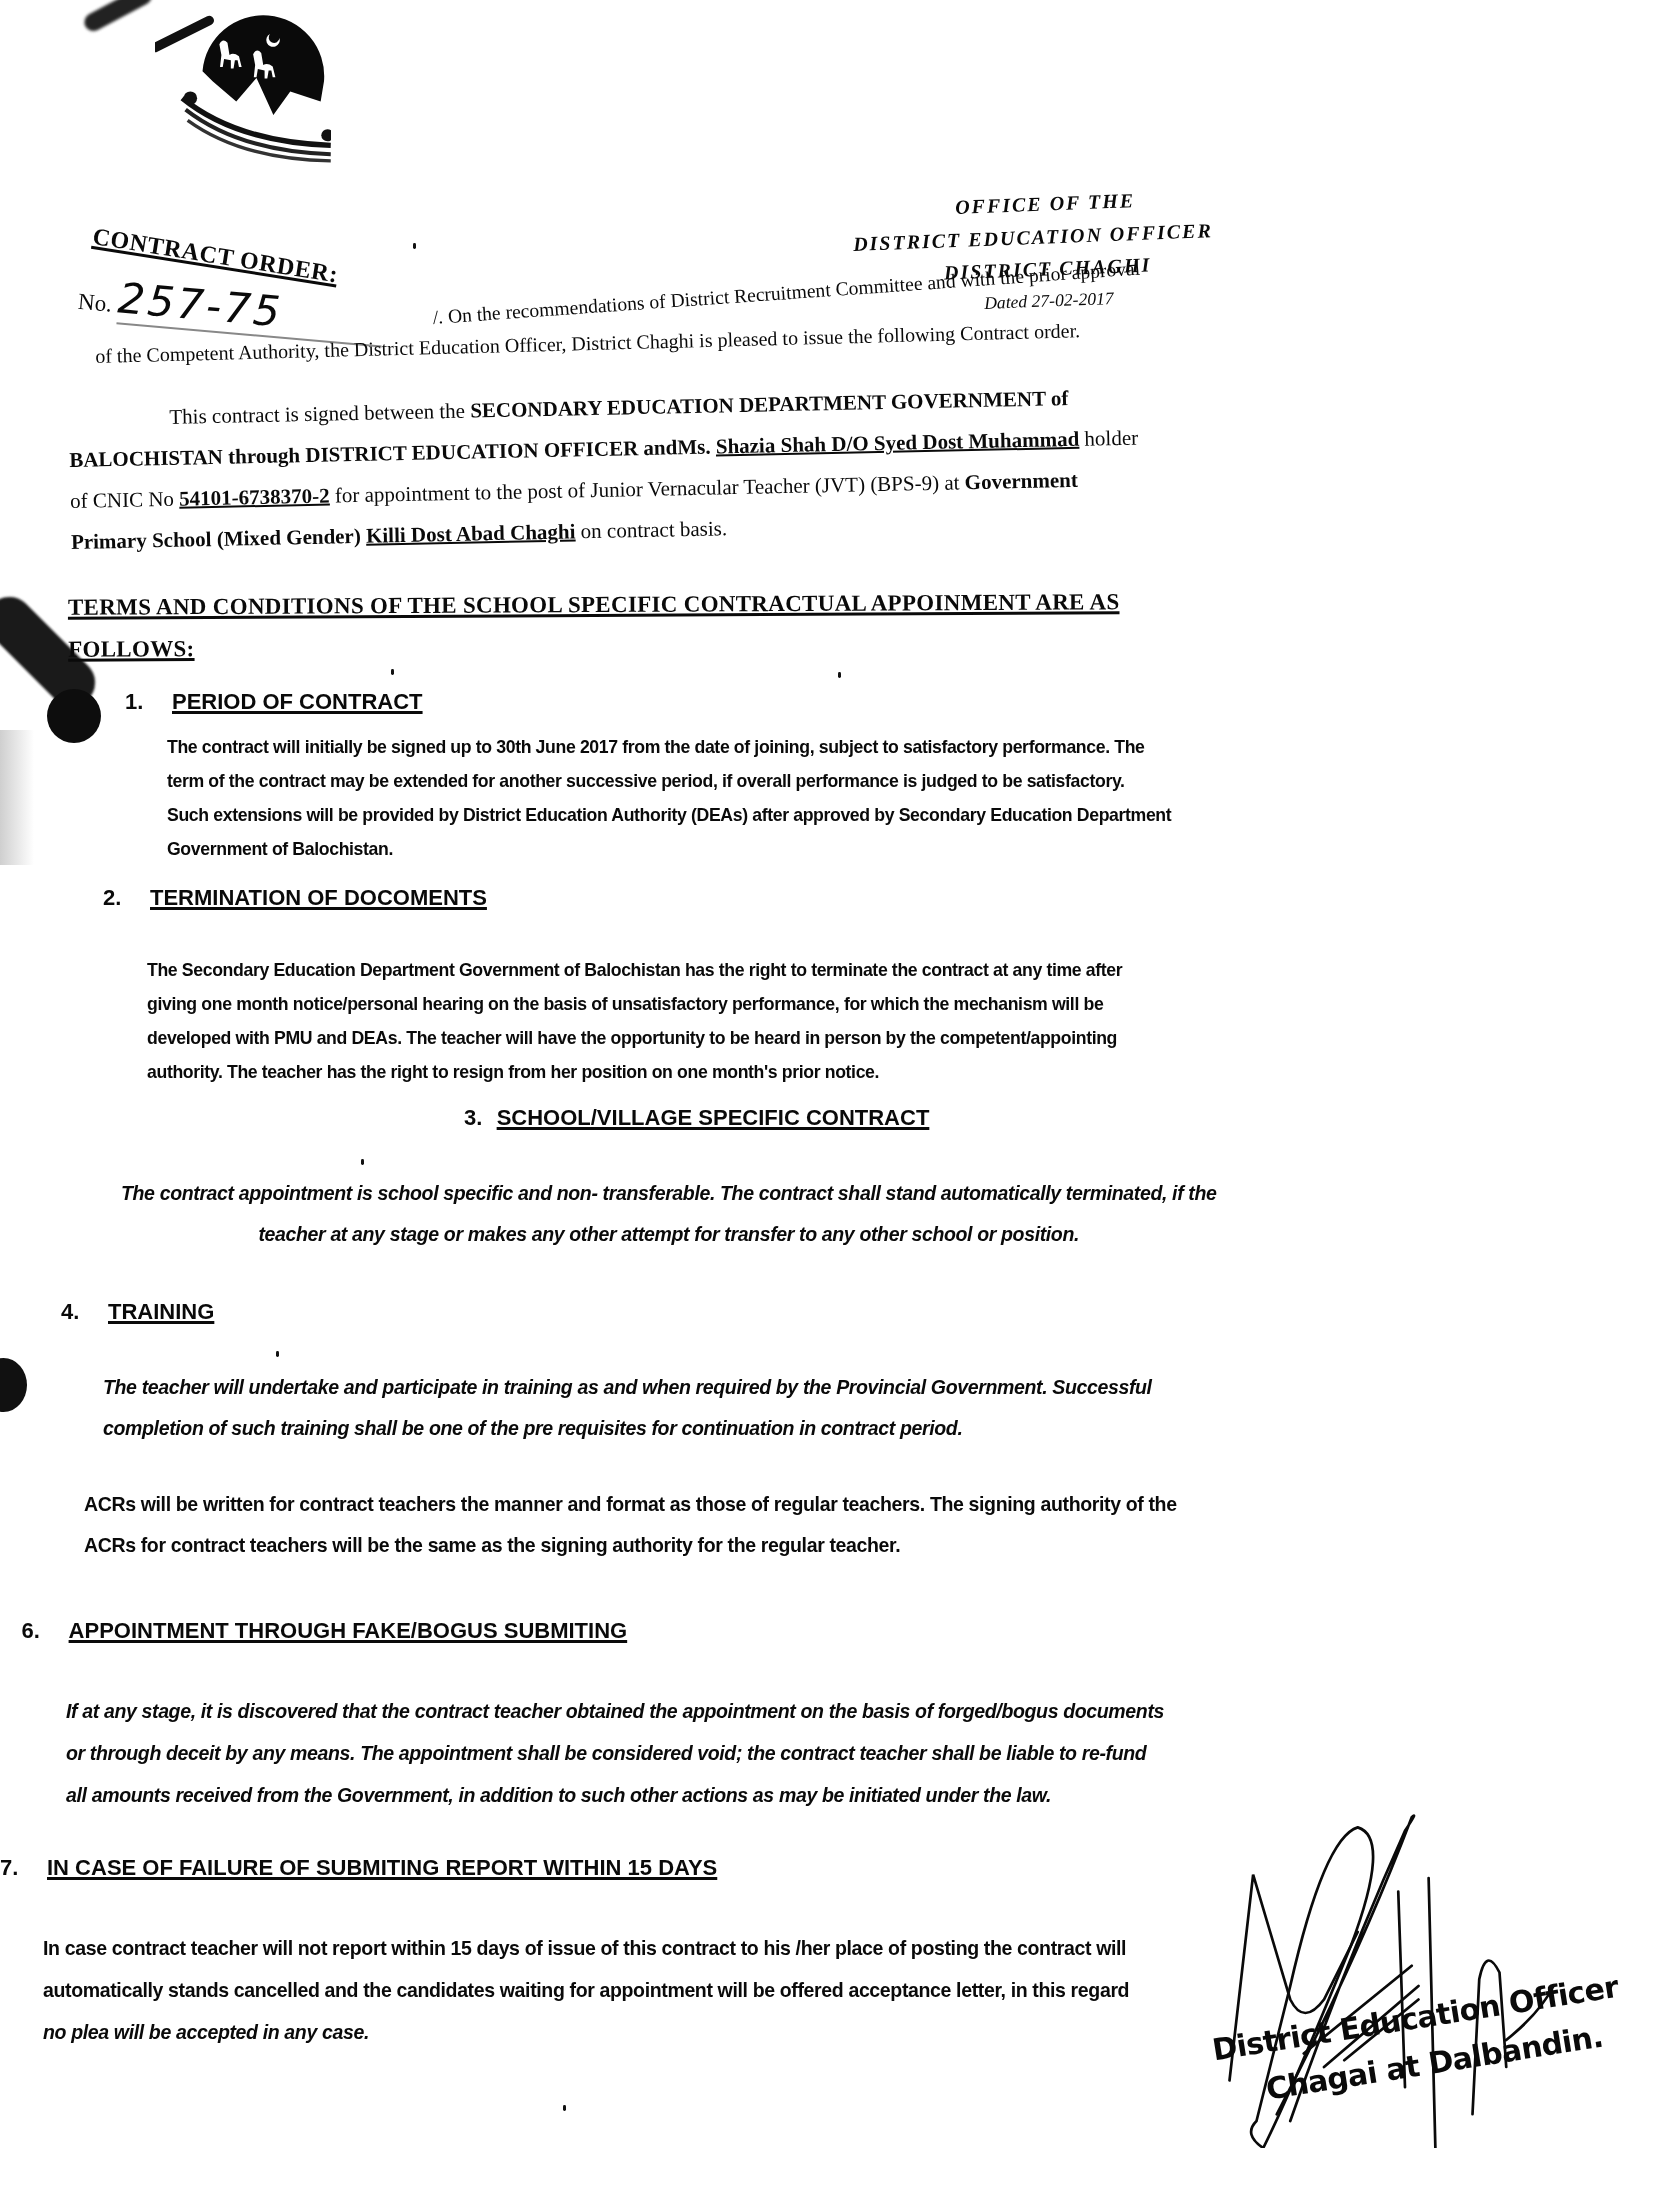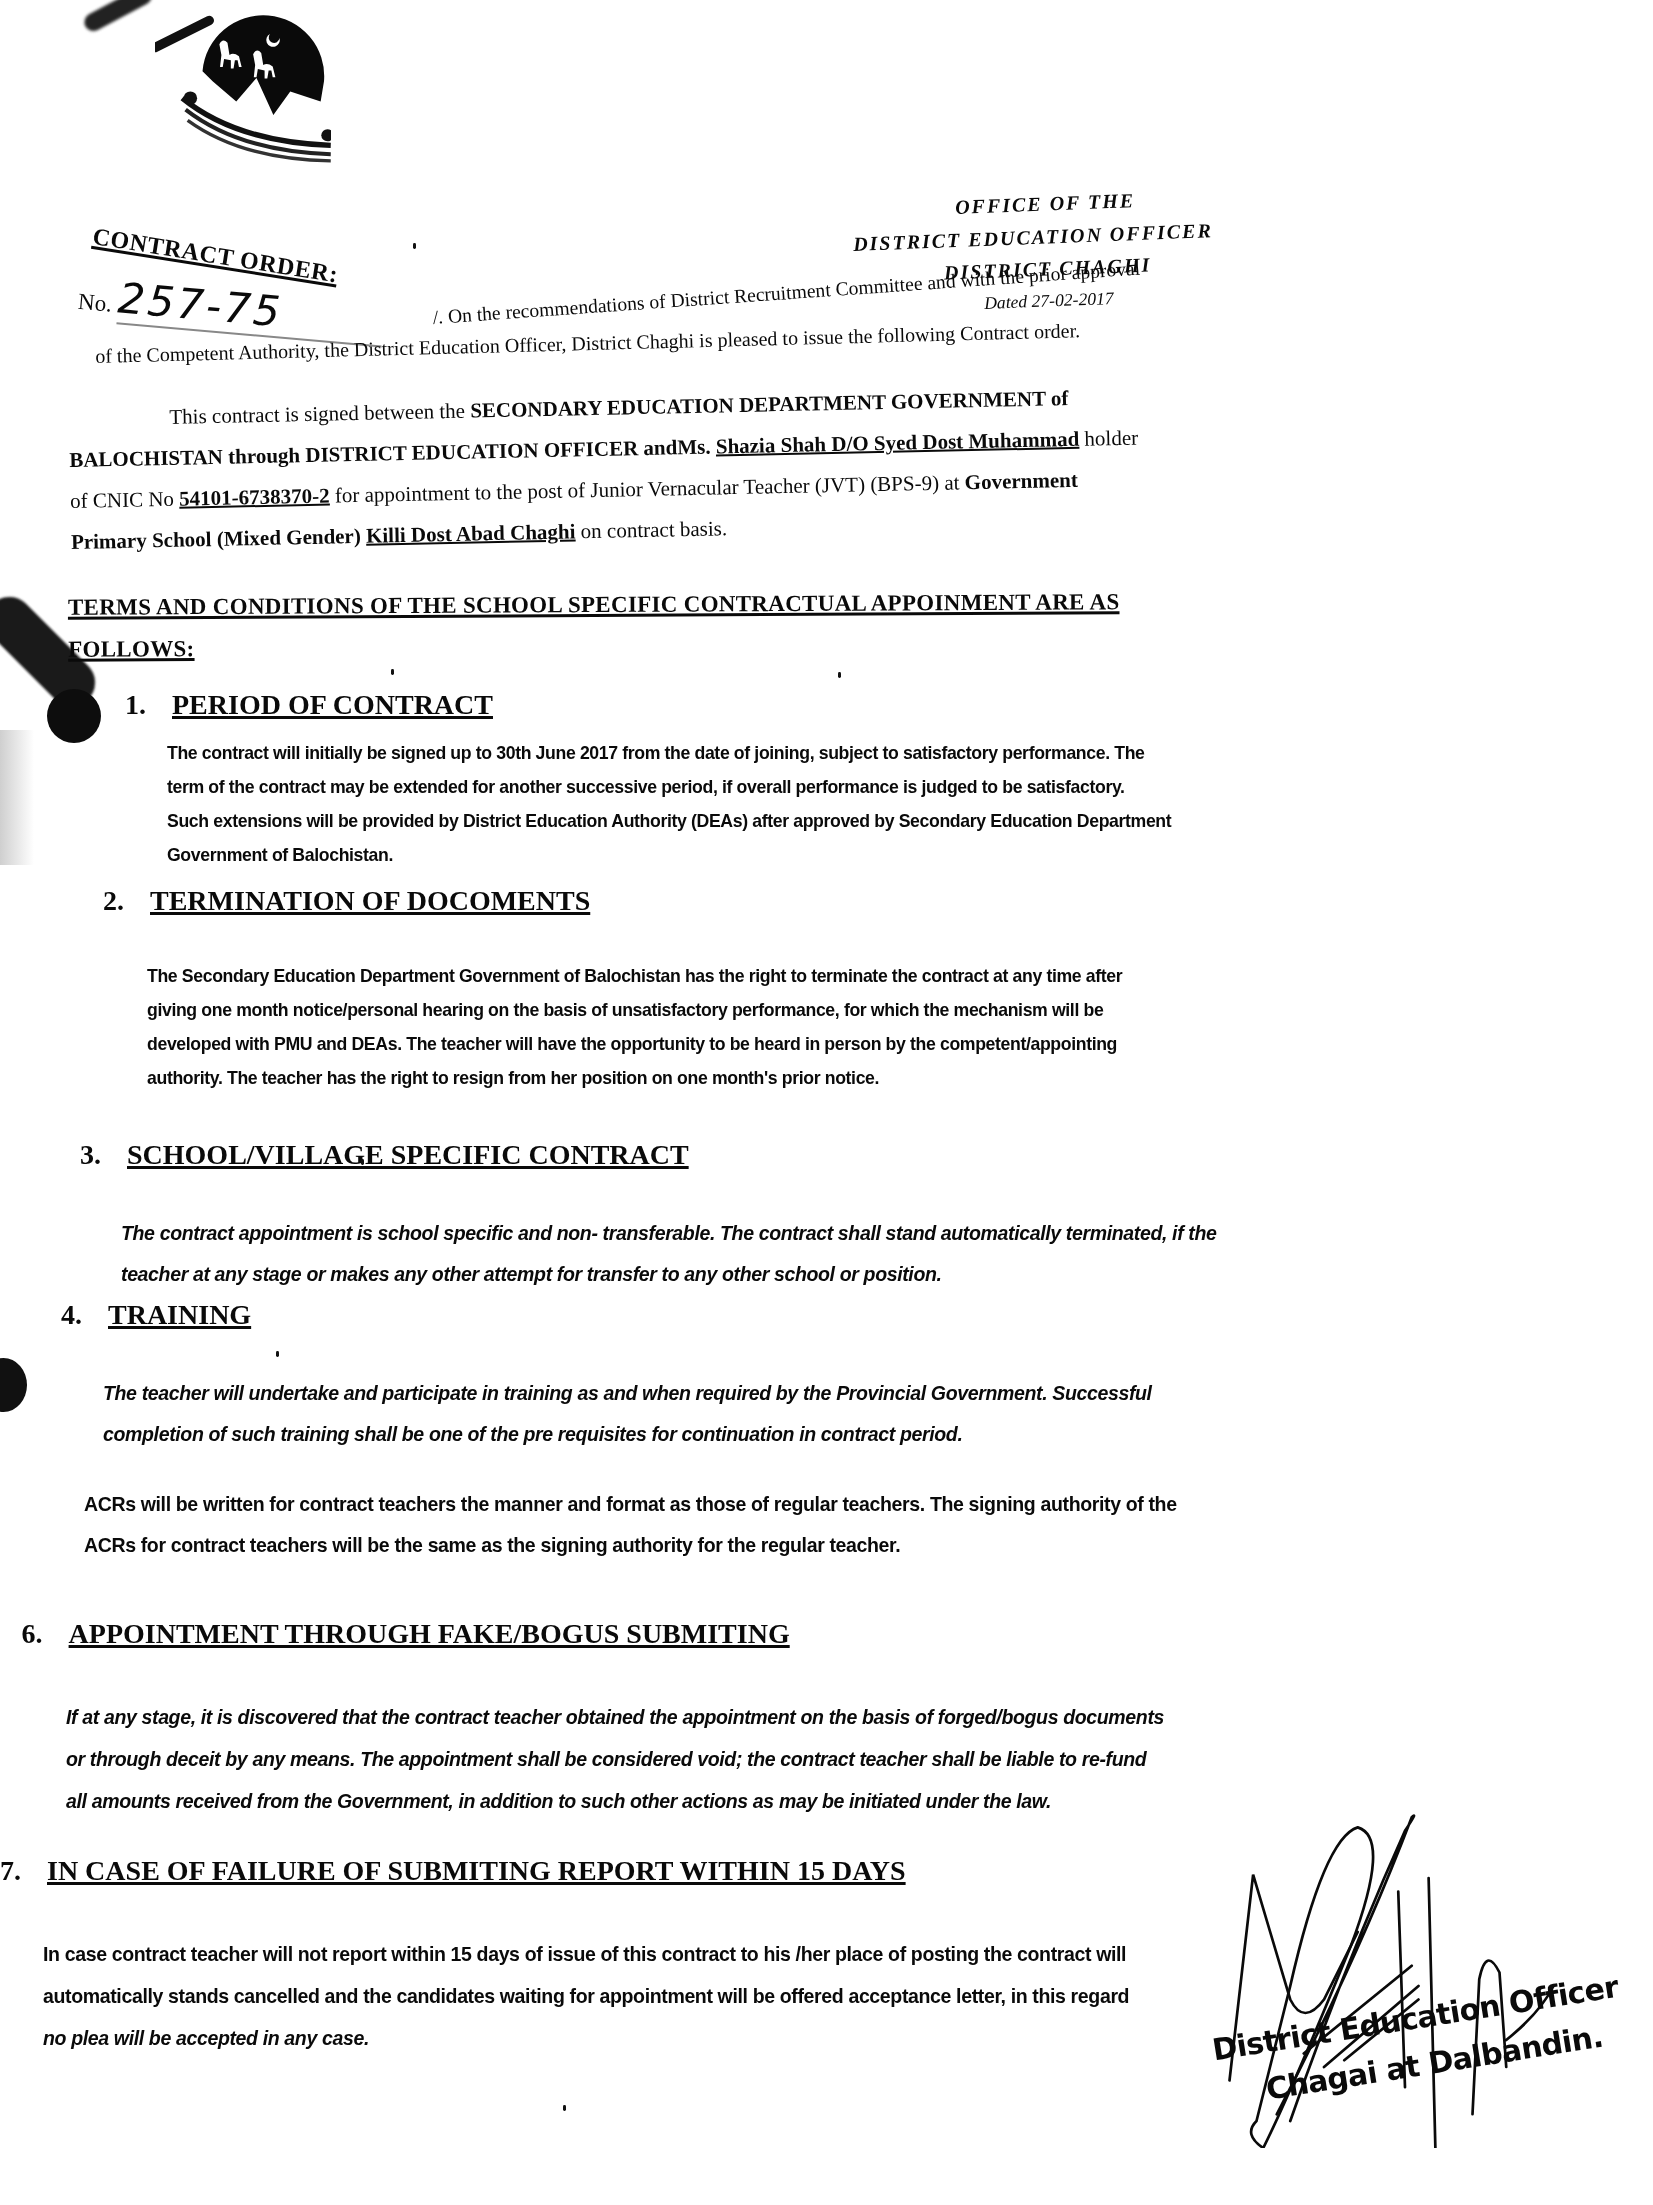--- a/index.html
+++ b/index.html
@@ -39,21 +39,21 @@
   .para { position:absolute; left:68px; top:399px; width:1270px; font-size:21px; line-height:41px; transform: rotate(-1.2deg); transform-origin:left top; }
   .para .indent { padding-left:101px; }
   .para .b { font-weight:bold; }
   .para .u { font-weight:bold; text-decoration: underline; text-decoration-thickness:2px; }
   .para .row { white-space:nowrap; }
 
   .terms-head { position:absolute; left:68px; top:584px; font-size:23px; font-weight:bold;
     line-height:42px; text-decoration: underline; text-decoration-thickness:2.7px; white-space:nowrap; transform: rotate(-0.3deg); letter-spacing:0.3px;}
 
   .section { position:absolute; font-family:"Liberation Sans", sans-serif; }
-  .section .head { font-family:Liberation Serif, serif; font-size:28px; font-weight:bold; white-space:nowrap; }
+  .section .head { font-family:Liberation Sans, sans-serif; font-size:22px; font-weight:bold; white-space:nowrap; }
   .section .num { display:inline-block; width:47px; }
   .section .title { text-decoration: underline; text-decoration-thickness:2.7px; }
   .section .body { font-size:19px; line-height:34px; font-weight:bold; letter-spacing:-0.4px; transform: scaleX(0.93); transform-origin:left top; white-space:nowrap; }
   .section .body.large { font-size:21px; line-height:41px; }
   .section .body.italic { font-style:italic; }
 
   
   .signature { position:absolute; left:1189px; top:1797px; width:432px; height:351px; pointer-events:auto; }
   .sig-stamp { position:absolute; left:1209px; top:2027px; font-family:"DejaVu Sans", sans-serif; font-weight:bold;
     font-size:30px; line-height:47px; transform: rotate(-9deg); transform-origin:left top; white-space:nowrap; letter-spacing:-0.7px;}
@@ -138,21 +138,21 @@
   <div class="section" style="left:103px; top:885px;">
     <div class="head"><span class="num">2.</span><span class="title">TERMINATION OF DOCOMENTS</span></div>
     <div class="body" style="margin-top:42px; margin-left:44px;">
       <div>The Secondary Education Department Government of Balochistan has the right to terminate the contract at any time after</div>
       <div>giving one month notice/personal hearing on the basis of unsatisfactory performance, for which the mechanism will be</div>
       <div>developed with PMU and DEAs.  The teacher will have the opportunity to be heard in person by the competent/appointing</div>
       <div>authority. The teacher has the right to resign from her position on one month's prior notice.</div>
     </div>
   </div>
 
-  <div class="section" style="left:80px; top:1139px;">
+  <div class="section" style="left:80px; top:1105px;text-align:center;">
     <div class="head"><span class="num">3.</span><span class="title">SCHOOL/VILLAGE SPECIFIC CONTRACT</span></div>
     <div class="body large italic" style="margin-top:41px; margin-left:41px;">
       <div>The contract appointment is school specific and non- transferable. The contract shall stand automatically terminated, if the</div>
       <div>teacher at any stage or makes any other attempt for transfer to any other school or position.</div>
     </div>
   </div>
 
   <div class="section" style="left:61px; top:1267px;margin-top:32px;">
     <div class="head"><span class="num">4.</span><span class="title">TRAINING</span></div>
     <div class="body large italic" style="margin-top:41px; margin-left:42px;">

